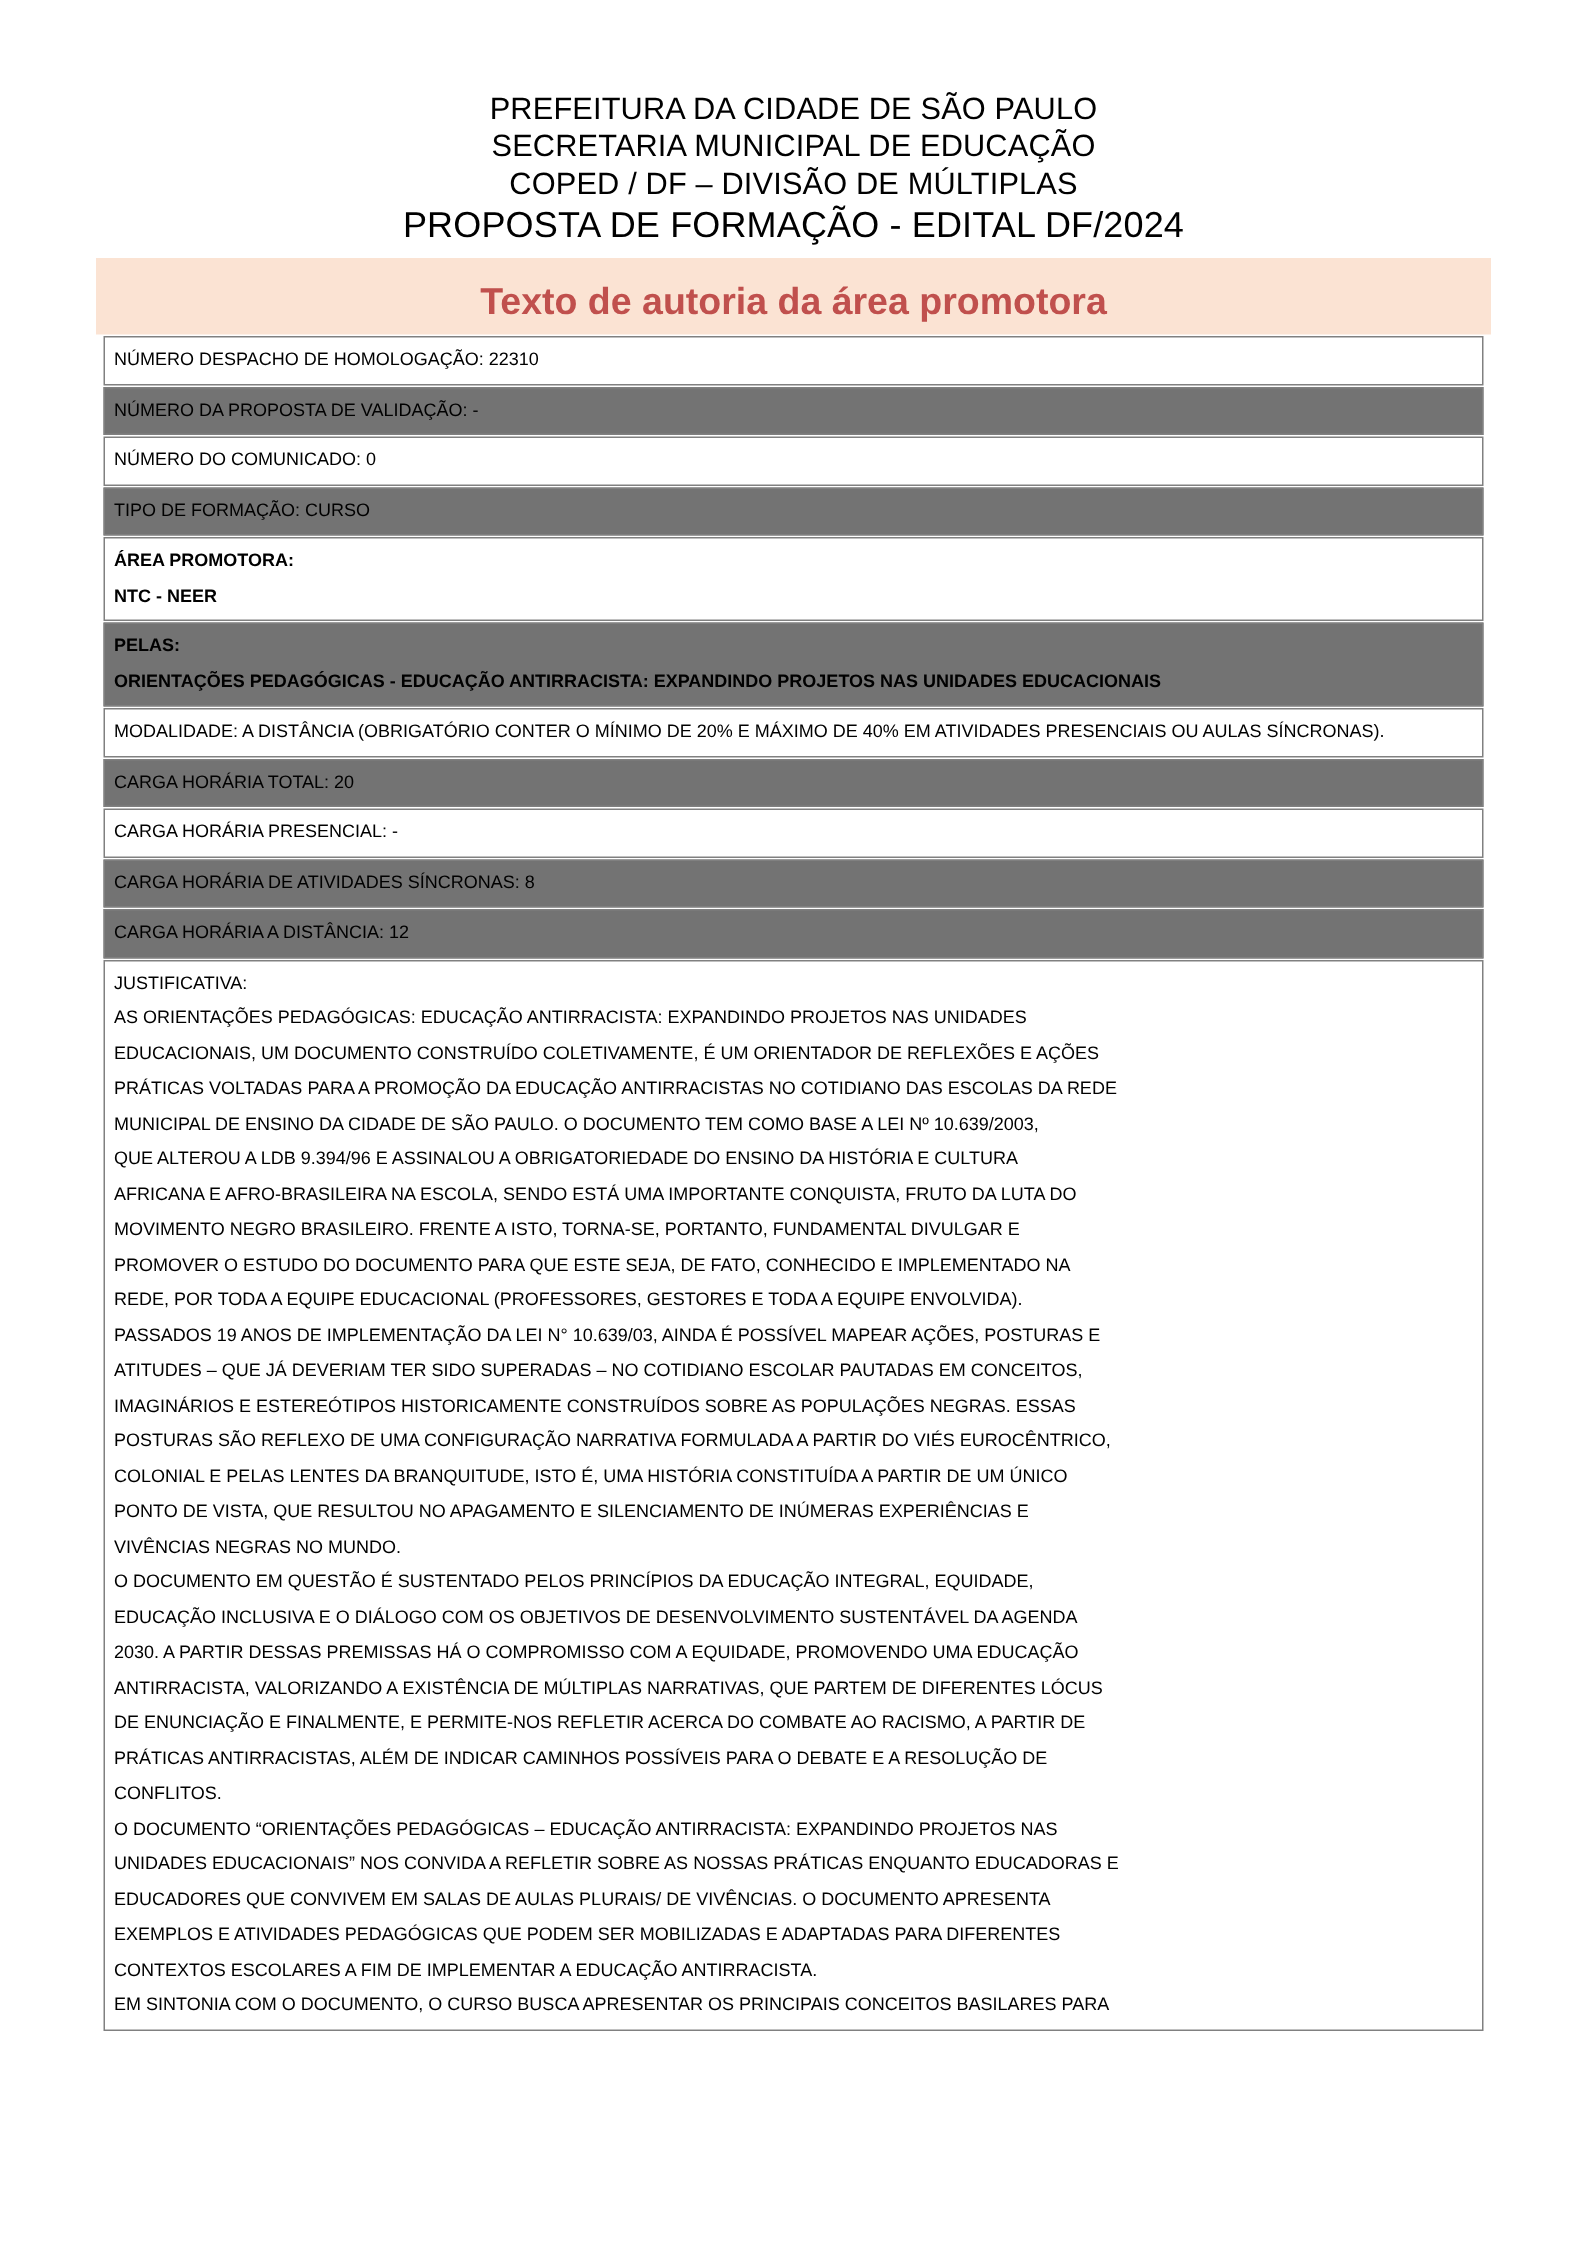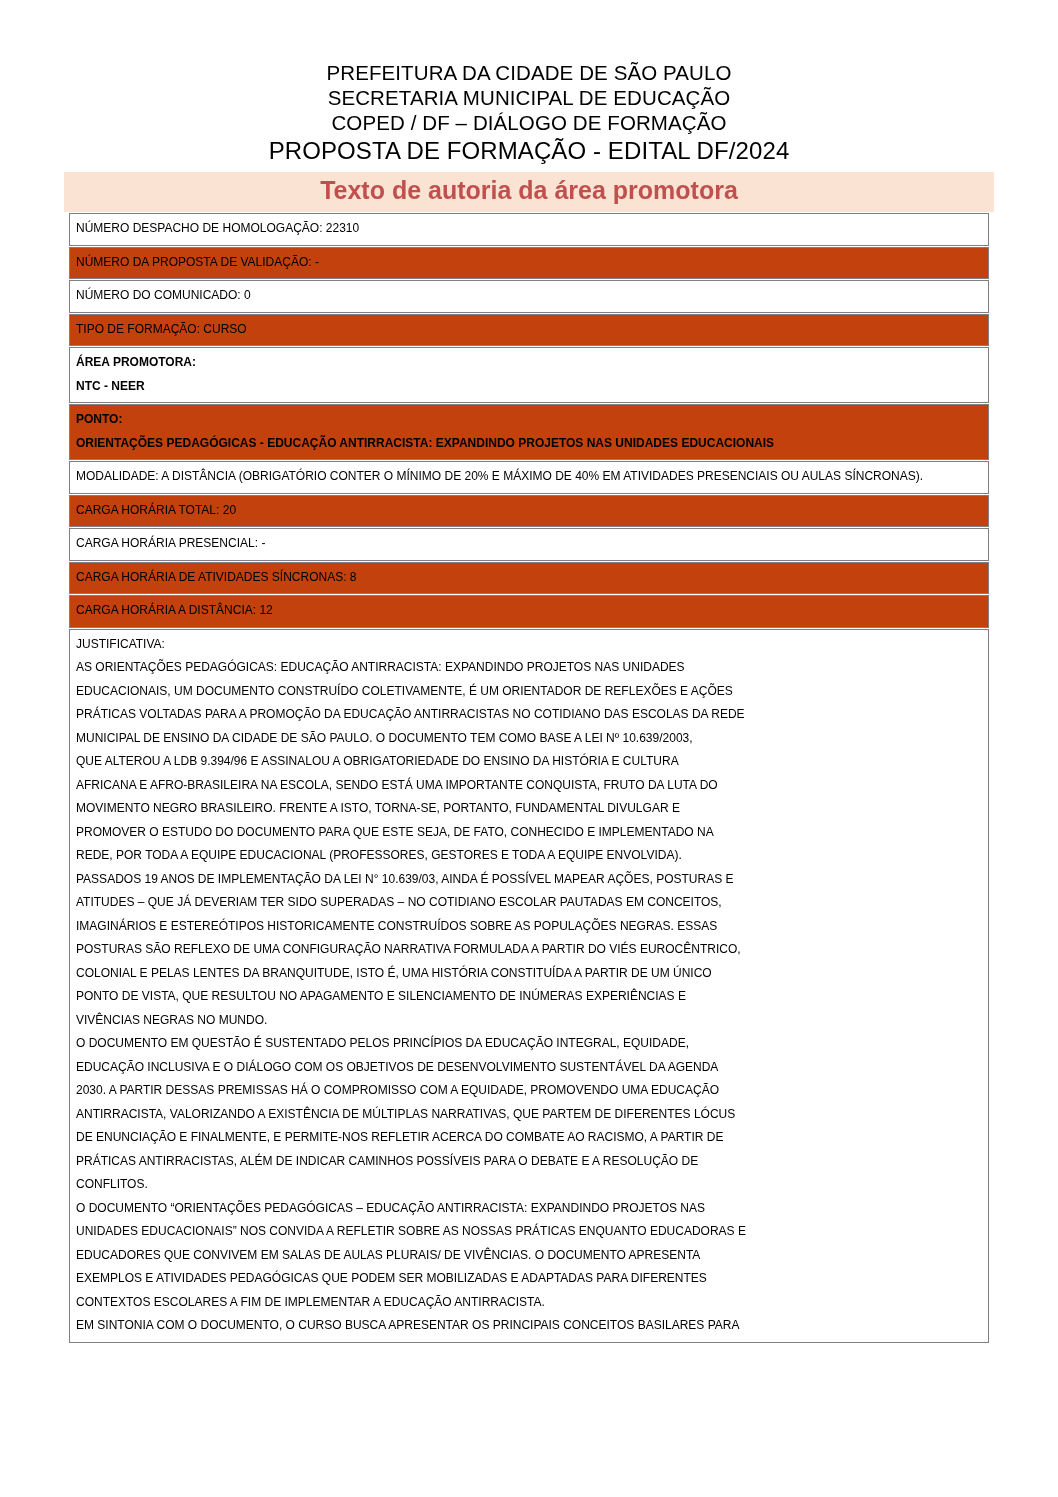--- a/index.html
+++ b/index.html
@@ -40,21 +40,21 @@
     font-size: 24px;
     line-height: 31px;
   }
 
   
   .banner {
     margin: 6px auto 0 auto;
     width: 930px;
     background: #fbe3d3;
     text-align: center;
-    padding: 3px 0 6px 0;
+    padding: 14px 0 6px 0;
     box-sizing: border-box;
   }
   .banner-title {
     color: #c0504d;
     font-weight: bold;
     font-size: 25px;
     line-height: 31px;
   }
 
   
@@ -66,41 +66,41 @@
     table-layout: fixed;
   }
   .info-table td {
     border: 1px solid #808080;
     padding: 3px 5px 4px 6px;
     font-size: 12px;
     line-height: 23.5px;
     vertical-align: top;
     word-wrap: break-word;
   }
-  .row-shade td { background: #c2410c; }
+  .row-shade td { background: #737373; }
   .row-plain td { background: #ffffff; }
   .cell-bold { font-weight: bold; }
 
   .just-cell {
     padding-bottom: 40px;
   }
   .just-line {
     display: block;
     white-space: nowrap;
   }
 </style>
 </head>
 <body>
 
 <div class="page">
 
   <div class="doc-header">
     <div class="hline">PREFEITURA DA CIDADE DE SÃO PAULO</div>
     <div class="hline">SECRETARIA MUNICIPAL DE EDUCAÇÃO</div>
-    <div class="hline">COPED / DF – DIÁLOGO DE FORMAÇÃO</div>
+    <div class="hline">COPED / DF – DIVISÃO DE MÚLTIPLAS</div>
     <div class="hline big">PROPOSTA DE FORMAÇÃO - EDITAL DF/2024</div>
   </div>
 
   <div class="banner">
     <div class="banner-title">Texto de autoria da área promotora</div>
   </div>
 
   <table class="info-table">
     <tbody>
       <tr class="row-plain">
@@ -116,21 +116,21 @@
         <td>TIPO DE FORMAÇÃO: CURSO</td>
       </tr>
       <tr class="row-plain">
         <td class="cell-bold">
           <span>ÁREA PROMOTORA:</span><br>
           <span>NTC - NEER</span>
         </td>
       </tr>
       <tr class="row-shade">
         <td class="cell-bold">
-          <span>PONTO:</span><br>
+          <span>PELAS:</span><br>
           <span>ORIENTAÇÕES PEDAGÓGICAS - EDUCAÇÃO ANTIRRACISTA: EXPANDINDO PROJETOS NAS UNIDADES EDUCACIONAIS</span>
         </td>
       </tr>
       <tr class="row-plain">
         <td>MODALIDADE: A DISTÂNCIA (OBRIGATÓRIO CONTER O MÍNIMO DE 20% E MÁXIMO DE 40% EM ATIVIDADES PRESENCIAIS OU AULAS SÍNCRONAS).</td>
       </tr>
       <tr class="row-shade">
         <td>CARGA HORÁRIA TOTAL: 20</td>
       </tr>
       <tr class="row-plain">

